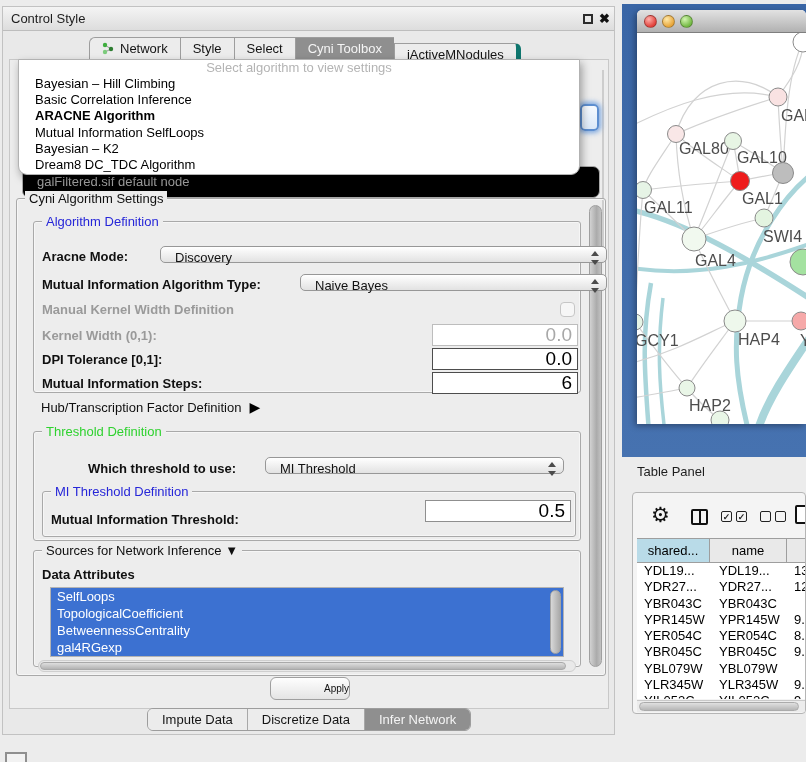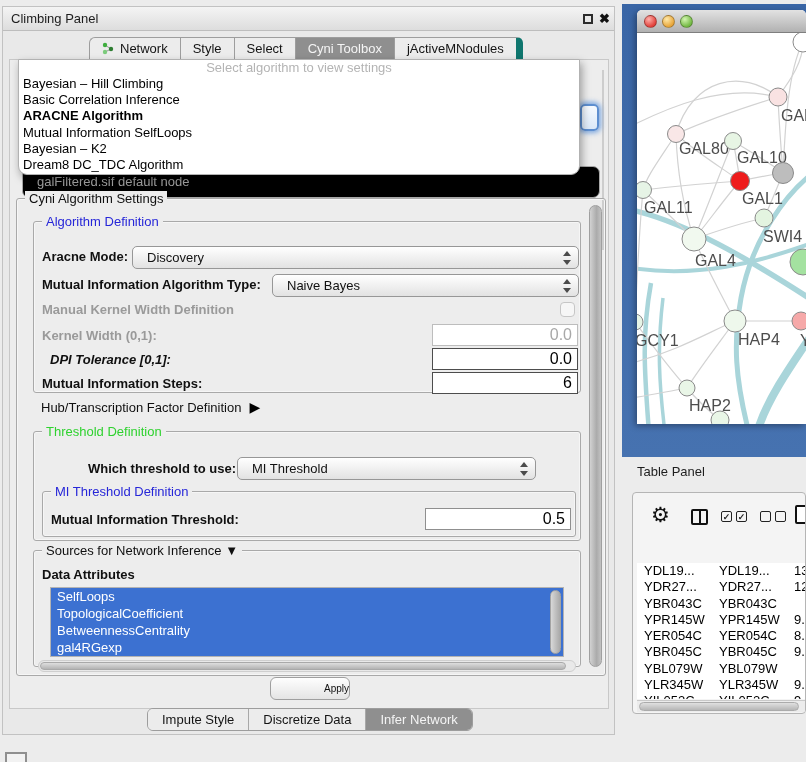--- a/index.html
+++ b/index.html
@@ -14,21 +14,21 @@
         background:linear-gradient(#f4f4f4,#dddddd); border-bottom:1px solid #bdbdbd; }
   .cp-title { left:8px; top:0; line-height:24px; font-size:13px; color:#1d1d1d; }
   .float-btn { left:580px; top:7px; width:10px; height:10px; border:2px solid #2c2c2c; background:transparent; }
   .close-btn { left:596px; top:3px; font-size:13px; font-weight:bold; color:#111; line-height:18px; }
 
   
   .tabbar { left:86px; top:30px; height:23px; display:flex; }
   .tab { height:23px; line-height:22px; font-size:13px; color:#141414; padding:0 12px;
          background:#ececec; border:1px solid #9d9d9d; border-right:none; display:flex; align-items:center; gap:5px;}
   .tab:first-child { border-radius:6px 0 0 0; }
-  .tab:last-child { border-right:7px solid #0f766e; border-radius:0 6px 0 0; }
+  .tab:last-child { border-right:5px solid #0f766e; border-radius:0 6px 0 0;margin-top:6px; }
   .tab.active { background:#8f8f8f; color:#f5f5f5; }
   .net-ico { width:13px; height:13px; display:inline-block; }
 
   
   .cp-content { left:6px; top:52px; width:600px; height:650px; background:#ededed;
         border:1px solid #c8c8c8; }
 
   
   .blue-stepper { left:570px; top:44px; width:19px; height:27px; border:2px solid #5e8fd0;
         border-radius:5px; background:linear-gradient(#f6faff,#dce9f8);
@@ -36,47 +36,47 @@
   .ghost-border { left:592px; top:10px; width:2px; height:180px; background:#cdcdcd; }
   .gal-combo { left:12px; top:106px; width:578px; height:32px; border:1px solid #a8a8a8;
         border-radius:7px; background:#000000; font-size:13px; color:#a2a2a2; line-height:30px;
         padding-left:14px; }
 
   
   .popup { left:8px; top:-1px; width:562px; height:116px; background:#ffffff;
         border:1px solid #b2b2b2; border-radius:0 0 9px 9px; z-index:60;
         box-shadow:2px 4px 9px rgba(0,0,0,.35); overflow:hidden; }
   .popup-head { text-align:center; font-size:13px; color:#b4b4b4; line-height:16px; }
-  .popup-item { font-size:13px; color:#000; line-height:16.2px; padding-left:4px; white-space:nowrap; }
+  .popup-item { font-size:13px; color:#000; line-height:16.2px; padding-left:16px; white-space:nowrap; }
   .popup-item.bold { font-weight:bold; }
 
   
   .group { border:1px solid #a9a9a9; border-radius:3px; box-shadow:inset 0 0 0 1px #f6f6f6; }
   .legend { position:absolute; top:-8px; left:8px; background:#ededed; padding:0 4px;
         font-size:13px; color:#101010; white-space:nowrap; }
   .legend.blue { color:#2626d8; }
   .legend.green { color:#2fd22f; }
 
   .settings { left:6px; top:138px; width:590px; height:478px; }
   .v-scroll { left:572px; top:6px; width:13px; height:462px; border-radius:7px;
         background:linear-gradient(90deg,#d2d2d2,#ababab 60%,#c2c2c2); border:1px solid #9f9f9f; }
 
   .lbl { font-size:13px; color:#101010; white-space:nowrap; }
   .lbl.b { font-weight:bold; }
   .lbl.dim { color:#9a9a9a; font-weight:bold; }
 
-  .combo { height:23px; border:1px solid #979797; border-radius:5px;
+  .combo { height:17px; border:1px solid #979797; border-radius:5px;
         background:linear-gradient(#ffffff,#e2e2e2); font-size:13px; color:#111;
-        line-height:21px; padding-left:14px; }
+        line-height:21px; padding-left:14px;margin-left:28px; }
   .combo .arrows { position:absolute; right:7px; top:4px; width:9px; height:14px; }
   .combo .arrows i { position:absolute; left:1px; width:0; height:0; border-left:4px solid transparent; border-right:4px solid transparent; }
   .combo .arrows i.up { top:0; border-bottom:5px solid #4b4b4b; }
   .combo .arrows i.dn { bottom:0; border-top:5px solid #4b4b4b; }
 
-  .field { height:22px; background:#fff; font-size:16px; text-align:right; padding-right:5px; line-height:20px; }
+  .field { height:22px; background:#fff; font-size:19px; text-align:right; padding-right:5px; line-height:20px; }
   .field.dim { border:1px solid #bdbdbd; color:#a8a8a8; }
   .field.strong { border:1px solid #4d4d4d; color:#000; }
   .field.mid { border:1px solid #8f8f8f; color:#000; }
 
   .algdef { left:16px; top:22px; width:548px; height:172px; }
   .checkbox { left:526px; top:80px; width:15px; height:15px; border:1px solid #c6c6c6;
         border-radius:4px; background:#f6f6f6; }
 
   .hub-row { left:24px; top:200px; font-size:13px; color:#101010; }
   .hub-arrow { display:inline-block; margin-left:8px; color:#000; font-size:14px; }
@@ -137,21 +137,21 @@
   .td.c3 { flex:1; padding-left:7px; }
   .t-hscroll { position:absolute; left:4px; top:207px; width:170px; height:12px; background:#ececec; border-top:1px solid #c9c9c9; }
   .t-hthumb { position:absolute; left:2px; top:1px; width:160px; height:9px; border-radius:5px;
         background:linear-gradient(#e0e0e0,#b6b6b6); border:1px solid #ababab; }
 </style>
 </head>
 <body>
 
 <div class="abs cp">
   <div class="abs cp-titlebar">
-    <div class="abs cp-title">Climbing Panel</div>
+    <div class="abs cp-title">Control Style</div>
     <div class="abs float-btn"></div>
     <div class="abs close-btn">✖</div>
   </div>
 
   <div class="abs tabbar">
     <div class="tab">
       <svg class="net-ico" viewBox="0 0 13 13">
         <line x1="3" y1="3" x2="9" y2="7" stroke="#9a9a9a" stroke-width="1"></line>
         <line x1="3" y1="10" x2="9" y2="7" stroke="#9a9a9a" stroke-width="1"></line>
         <circle cx="3" cy="3" r="2.2" fill="#3fae3f"></circle>
@@ -218,21 +218,21 @@
             </span>
         </div>
         <div class="abs lbl b" style="left:8px; top:55px;">Mutual Information Algorithm Type:</div>
 
         <div class="abs lbl dim" style="left:8px; top:80px;">Manual Kernel Width Definition</div>
         <div class="abs checkbox"></div>
 
         <div class="abs lbl dim" style="left:8px; top:106px;">Kernel Width (0,1):</div>
         <div class="abs field dim" style="left:398px; top:102px; width:146px;">0.0</div>
 
-        <div class="abs lbl b" style="left:16px; top:130px;font-style:italic;">DPI Tolerance [0,1]:</div>
+        <div class="abs lbl b" style="left:8px; top:130px;">DPI Tolerance [0,1]:</div>
         <div class="abs field strong" style="left:398px; top:126px; width:146px;">0.0</div>
 
         <div class="abs lbl b" style="left:8px; top:154px;">Mutual Information Steps:</div>
         <div class="abs field strong" style="left:398px; top:150px; width:146px;">6</div>
       </div>
 
       <div class="abs hub-row">
         <span>Hub/Transcription Factor Definition</span><span class="hub-arrow">▶</span>
       </div>
 
@@ -244,21 +244,21 @@
           <span>MI Threshold</span>
           <span class="arrows">
               <i class="up"></i>
               <i class="dn"></i>
             </span>
         </div>
 
         <div class="abs group migrp">
           <span class="legend blue">MI Threshold Definition</span>
           <div class="abs lbl b" style="left:8px; top:20px;">Mutual Information Threshold:</div>
-          <div class="abs field mid" style="left:382px; top:16px; width:146px;">0.5</div>
+          <div class="abs field mid" style="left:382px; top:8px; width:146px;">0.5</div>
         </div>
       </div>
 
       <div class="abs group srcgrp">
         <span class="legend"><span>Sources for Network Inference</span> <span>▼</span></span>
         <div class="abs lbl b" style="left:8px; top:16px;">Data Attributes</div>
         <div class="abs attr-list">
           <div class="list-vscroll"></div>
         <div class="attr-item">SelfLoops</div>
             <div class="attr-item">TopologicalCoefficient</div>
@@ -268,21 +268,21 @@
         <div class="abs h-scroll">
             <div class="h-thumb"></div>
           </div>
       </div>
     </div>
 
     <div class="abs apply">Apply</div>
   </div>
 
   <div class="abs btabs">
-    <div class="btab">Impute Style</div>
+    <div class="btab">Impute Data</div>
     <div class="btab">Discretize Data</div>
     <div class="btab active">Infer Network</div>
   </div>
 </div>
 
 <div class="abs mini-dock"></div>
 
 <div class="abs desktop">
   <div class="abs macwin">
     <div class="mac-titlebar">
@@ -361,20 +361,25 @@
   <div class="ticon gear">⚙</div>
   <div class="ticon split">
       <i></i>
     </div>
   <div class="cbx" style="left:88px; top:18px;">✓</div>
   <div class="cbx" style="left:103px; top:18px;">✓</div>
   <div class="cbx" style="left:127px; top:18px;"></div>
   <div class="cbx" style="left:142px; top:18px;"></div>
   <div class="ticon doc"></div>
 
+  <div class="thead">
+    <div class="th sel" style="width:73px;">shared...</div>
+    <div class="th" style="width:77px;">name</div>
+    <div class="th" style="flex:1; border-right:none;"></div>
+  </div>
   <div class="tbody">
       <div class="trow">
         <div class="td c1">YDL19...</div>
         <div class="td c2">YDL19...</div>
         <div class="td c3">13</div>
       </div>
       <div class="trow">
         <div class="td c1">YDR27...</div>
         <div class="td c2">YDR27...</div>
         <div class="td c3">12</div>

